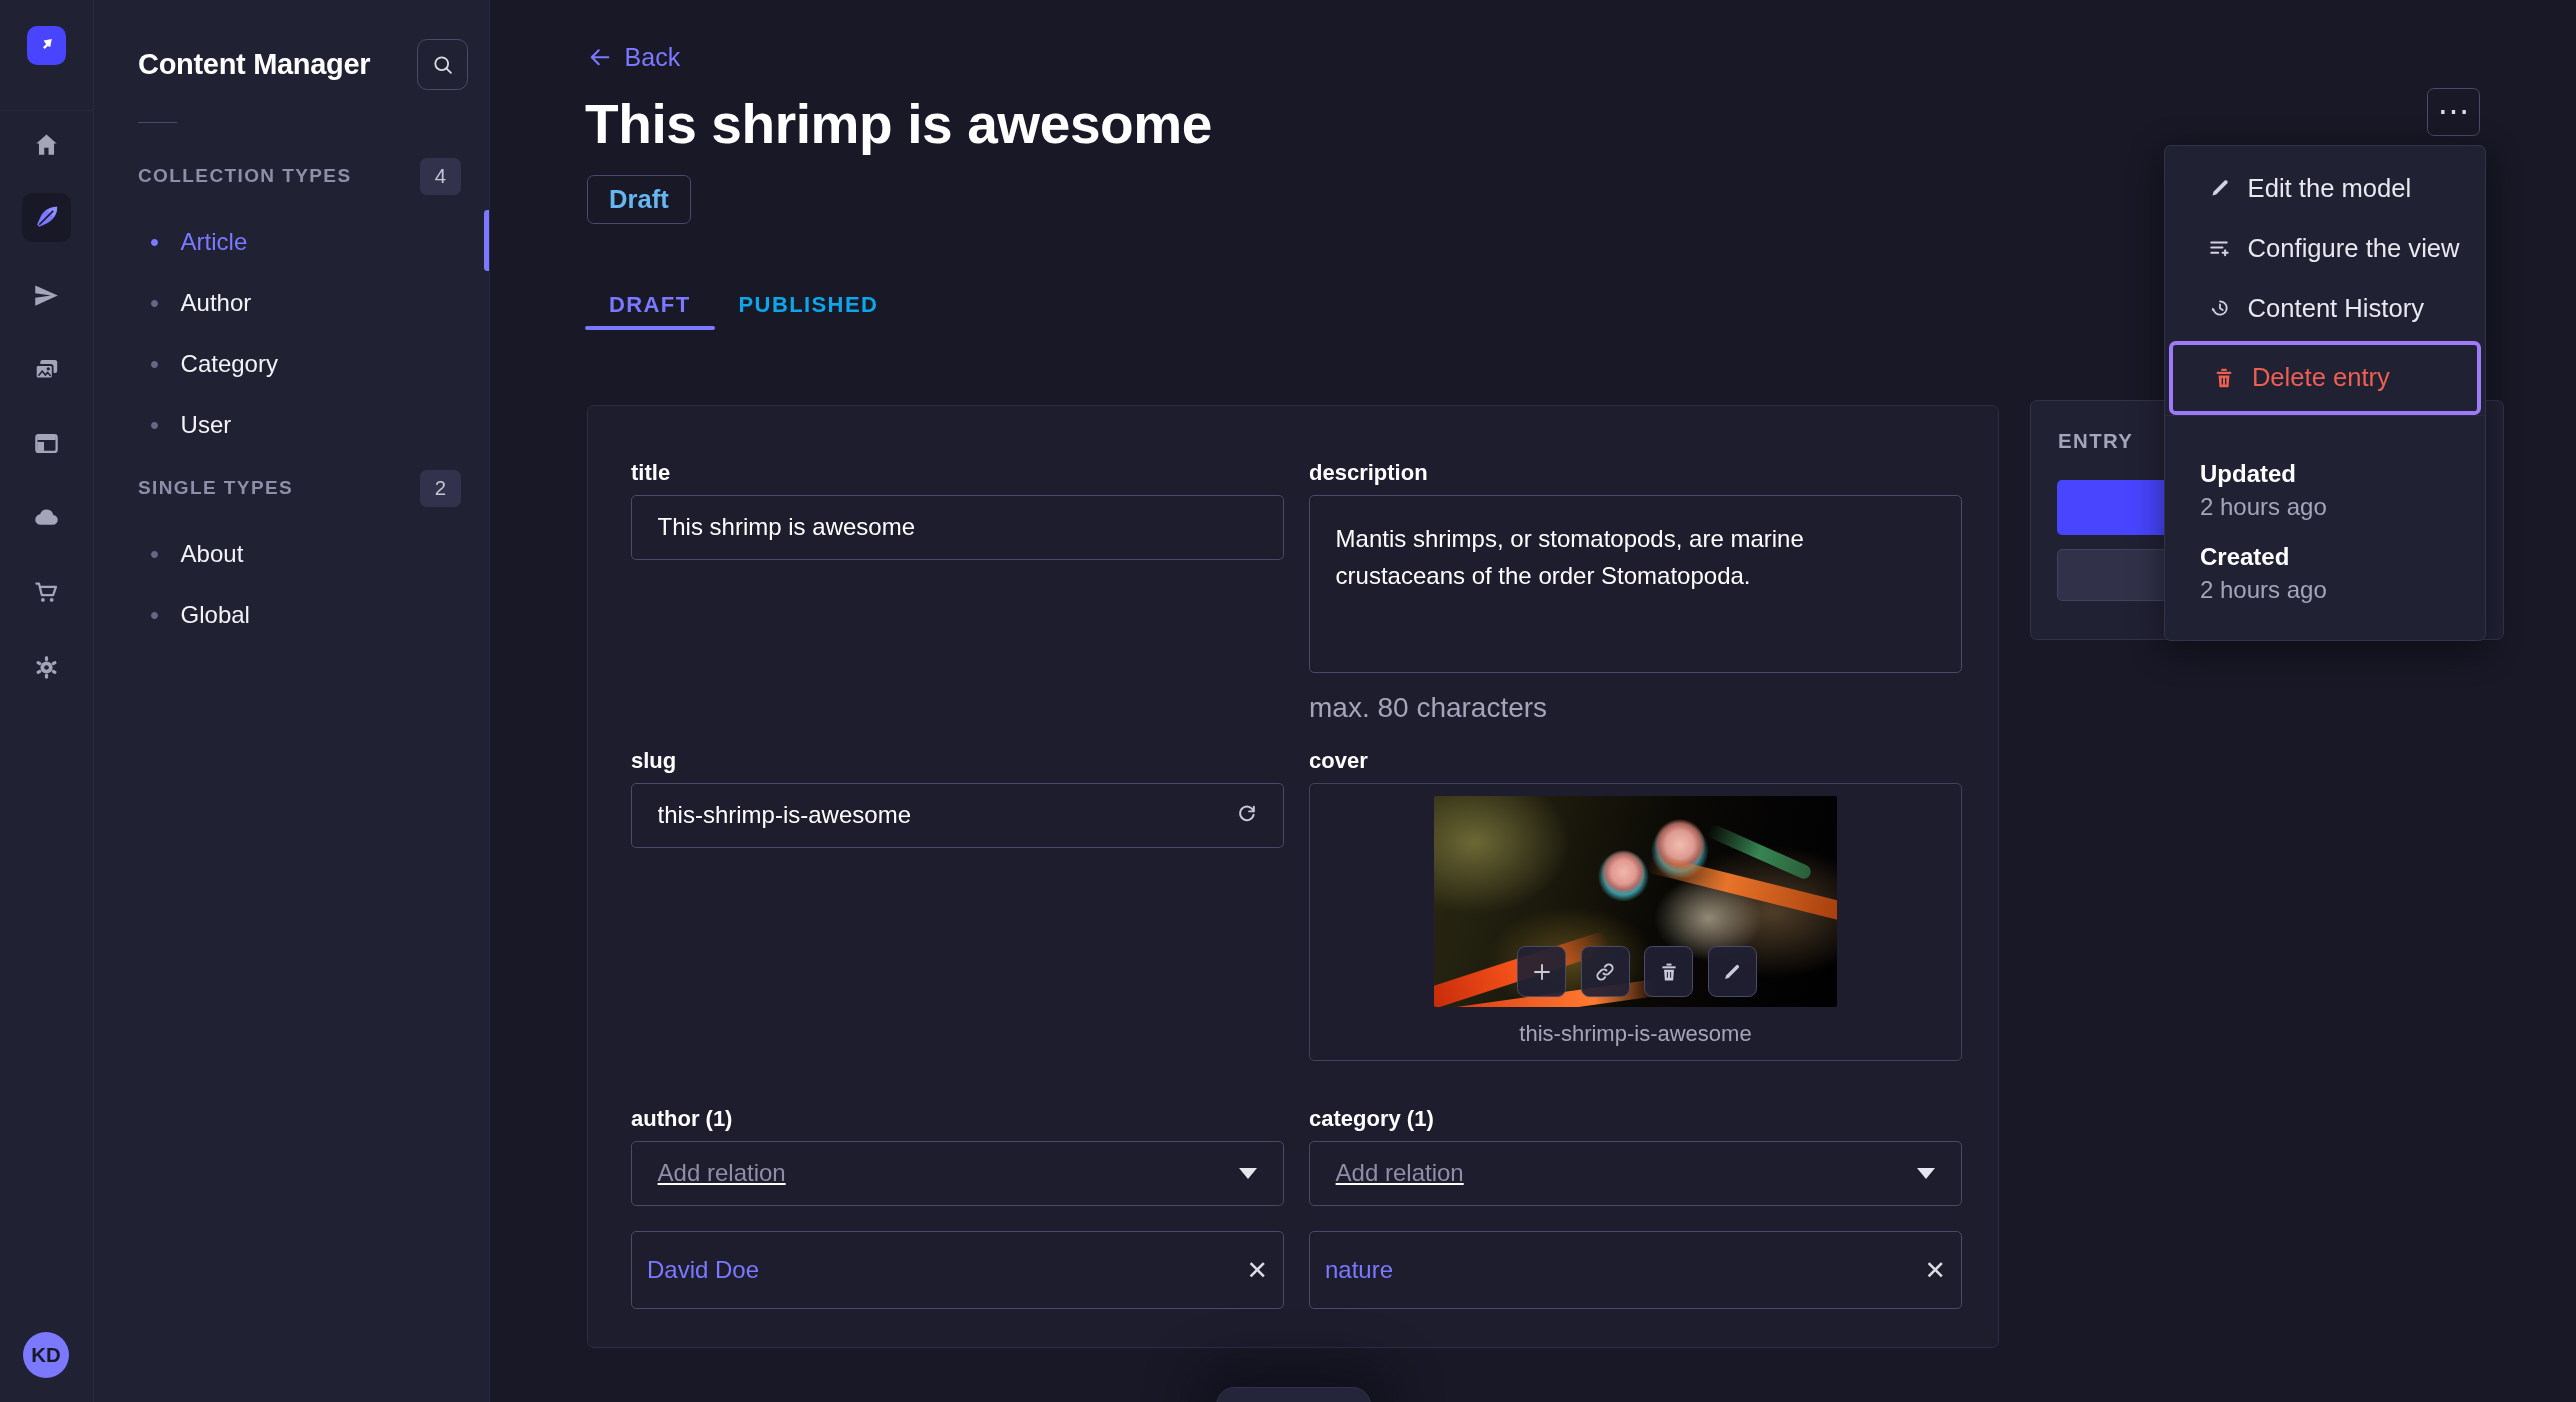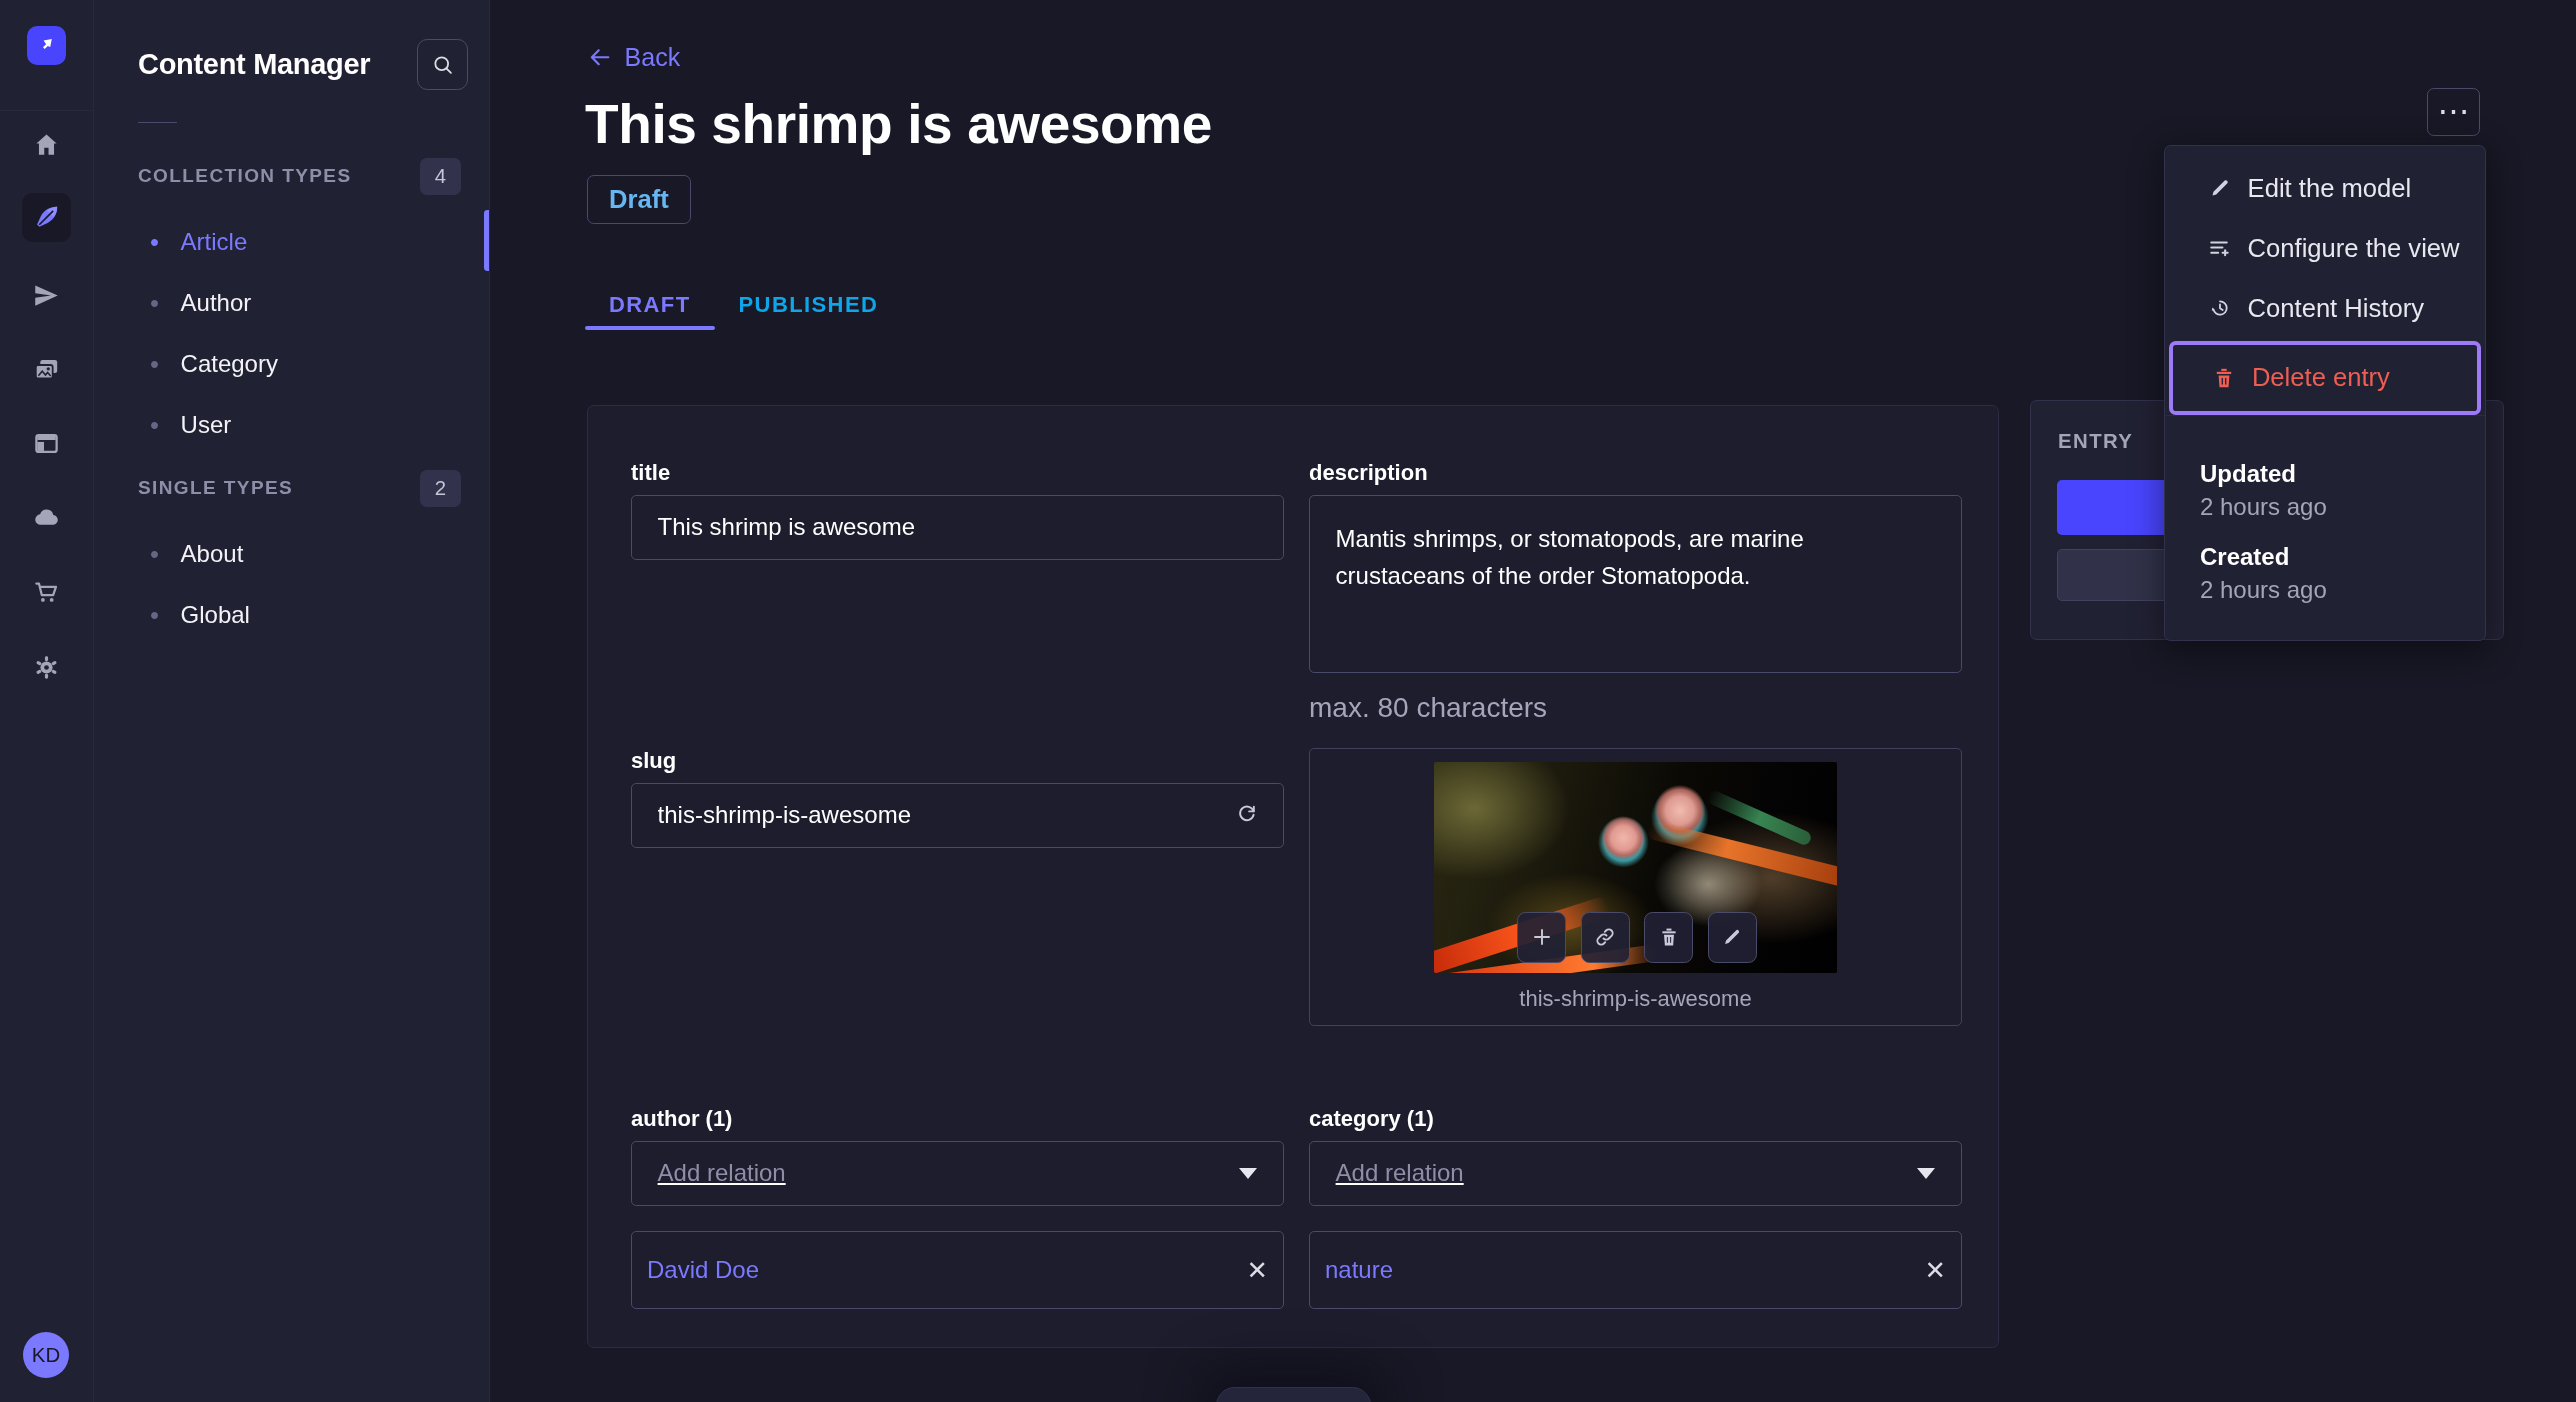--- a/index.html
+++ b/index.html
@@ -12,21 +12,21 @@
     background:#212134; border-right:0.9px solid #29293d; z-index:40; }
   .rail-top { height:111px; border-bottom:0.9px solid #29293d; display:flex;
     align-items:flex-start; justify-content:center; padding-top:25.6px; }
   .logo-box { width:39px; height:39px; border-radius:10.2px; background:#4945ff;
     display:flex; align-items:center; justify-content:center; cursor:pointer; }
   .rail-icons { display:flex; flex-direction:column; align-items:center; }
   .rail-btn { width:49px; height:49px; border-radius:10.2px; display:flex; align-items:center;
     justify-content:center; color:#a5a5ba; cursor:pointer; position:absolute; left:22px; }
   .rail-btn.active { background:#181826; }
   .rail-avatar { position:absolute; left:23px; bottom:24px; width:46px; height:46px; border-radius:50%;
-    background:#7b79ff; color:#181826; font-size:20.4px; font-weight:400; display:flex;
+    background:#7b79ff; color:#181826; font-size:20.4px; font-weight:700; display:flex;
     align-items:center; justify-content:center; cursor:pointer; }
 
   
   .subnav { position:absolute; left:94px; top:0; width:396px; height:100%;
     background:#212134; border-right:0.9px solid #29293d; z-index:35; }
   .subnav-head { display:flex; align-items:center; justify-content:space-between;
     padding:39px 21px 0 44px; }
   .subnav-title { font-size:29px; font-weight:700; letter-spacing:-0.3px; }
   .search-btn { width:51px; height:51px; border-radius:10.2px; border:0.9px solid #4a4a6a;
     background:transparent; display:flex; align-items:center; justify-content:center; cursor:pointer; }
@@ -319,20 +319,21 @@
           <button class="refresh-btn">
             <svg width="25.6" height="25.6" viewBox="0 0 24 24">
               <path d="M18.2 8.6A6.4 6.4 0 1 0 18.4 12" fill="none" stroke="currentColor" stroke-width="1.8" stroke-linecap="round"></path>
               <path d="M18.6 4.4v4.4h-4.4" fill="none" stroke="currentColor" stroke-width="1.8" stroke-linecap="round" stroke-linejoin="round"></path>
             </svg>
           </button>
         </div>
       </div>
 
       <div>
+        <label class="field-label">cover</label>
         <div class="cover-box">
           <div class="cover-photo">
             <div class="streak s1"></div>
             <div class="streak s2"></div>
             <div class="streak s3"></div>
             <div class="streak s4"></div>
             <div class="cover-actions">
               <button class="cover-action-btn">
                 <svg width="24" height="24" viewBox="0 0 24 24">
                   <path d="M12 5v14M5 12h14" stroke="currentColor" stroke-width="1.9" stroke-linecap="round"></path>

